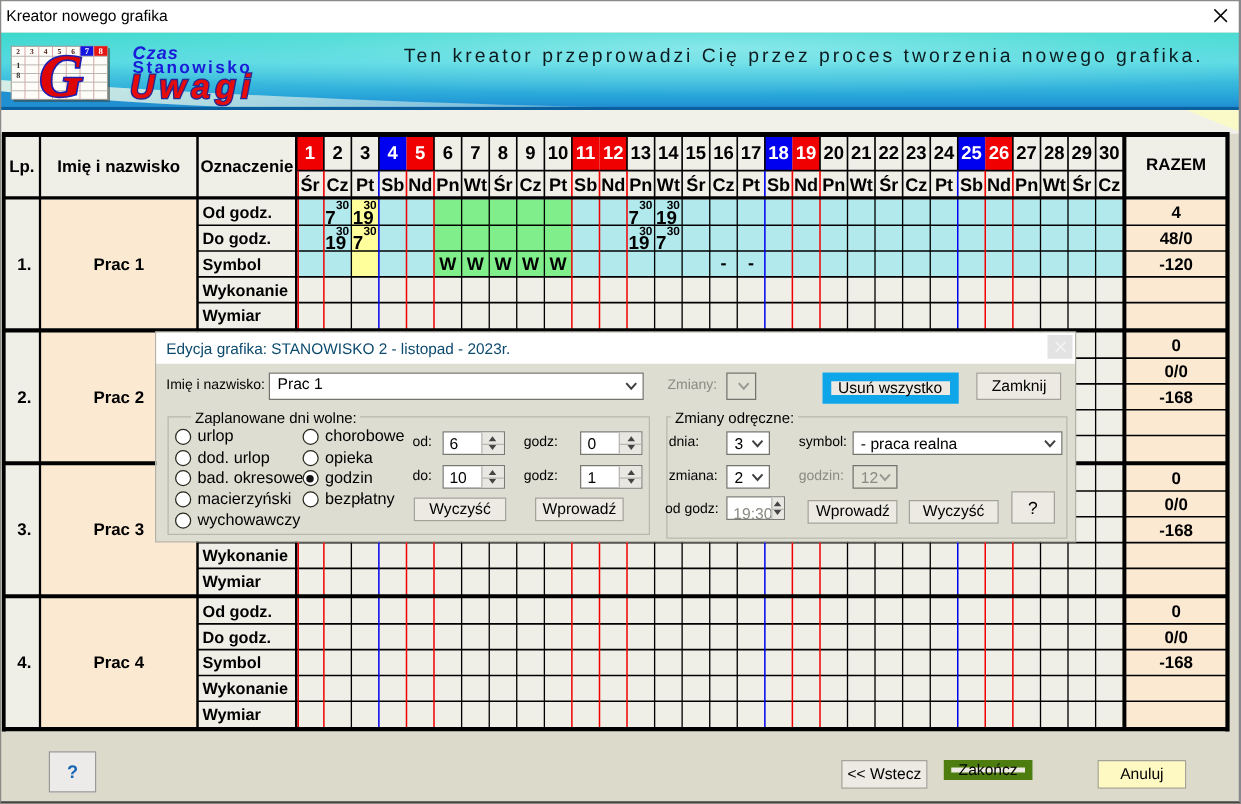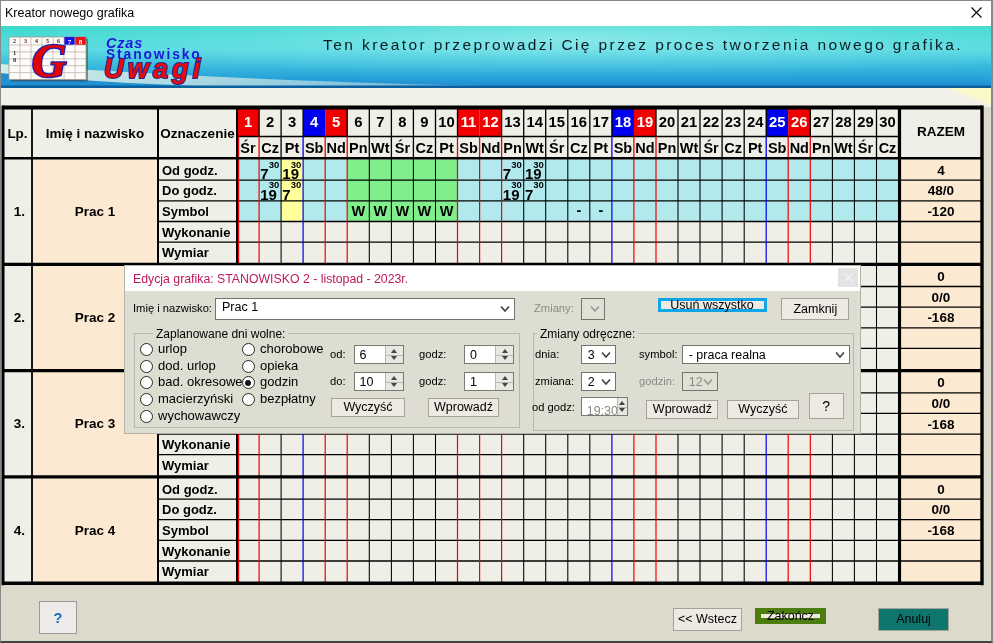--- a/index.html
+++ b/index.html
@@ -333,41 +333,41 @@
       <text x="380.3" y="216.2" font-family="Liberation Sans, sans-serif" font-size="14.5" font-weight="bold" fill="#000" text-anchor="middle">W</text>
       <text x="402.4" y="216.2" font-family="Liberation Sans, sans-serif" font-size="14.5" font-weight="bold" fill="#000" text-anchor="middle">W</text>
       <text x="424.4" y="216.2" font-family="Liberation Sans, sans-serif" font-size="14.5" font-weight="bold" fill="#000" text-anchor="middle">W</text>
       <text x="446.5" y="216.2" font-family="Liberation Sans, sans-serif" font-size="14.5" font-weight="bold" fill="#000" text-anchor="middle">W</text>
       <text x="578.8" y="215.3" font-family="Liberation Sans, sans-serif" font-size="14.5" font-weight="bold" fill="#000" text-anchor="middle">-</text>
       <text x="600.8" y="215.3" font-family="Liberation Sans, sans-serif" font-size="14.5" font-weight="bold" fill="#000" text-anchor="middle">-</text>
     </svg>
   </div>
 <div style="position:absolute;left:125px;top:265.5px;width:735px;height:167px;background:#deddd1;outline:1px solid #b4b3a9">
     <div style="position:absolute;left:0;top:0;width:100%;height:25.5px;background:#fff">
-      <div style="position:absolute;left:8px;top:6px;font-size:12.3px;color:#be185d">Edycja grafika: STANOWISKO 2 - listopad - 2023r.</div>
+      <div style="position:absolute;left:8px;top:6px;font-size:12.3px;color:#0c4a6e">Edycja grafika: STANOWISKO 2 - listopad - 2023r.</div>
       <div style="position:absolute;right:2px;top:2.5px;width:20px;height:19px;background:#e3e3e3;display:flex;align-items:center;justify-content:center">
         <svg width="9" height="9">
           <path d="M0.5,0.5 L8.5,8.5 M8.5,0.5 L0.5,8.5" stroke="#f2f2f2" stroke-width="1.4"></path>
         </svg>
       </div>
     </div>
     <div style="position:absolute;left:8px;top:36.056px;font-size:11.2px;color:#000;white-space:nowrap">Imię i nazwisko:</div>
     <div style="position:absolute;left:90px;top:32px;width:300px;height:22.5px;background:#fff;border:1px solid #74746e;box-sizing:border-box">
       <div style="position:absolute;left:6px;top:1.5px;font-size:12.5px;color:#000;white-space:nowrap">Prac 1</div>
       <svg style="position:absolute;right:4px;top:50%;transform:translateY(-50%)" width="10" height="7">
         <path d="M1,1 L5,5.5 L9,1" stroke="#404040" stroke-width="1.6" fill="none"></path>
       </svg>
     </div>
     <div style="position:absolute;left:409px;top:36.056px;font-size:11.2px;color:#8b8b85;white-space:nowrap">Zmiany:</div>
     <div style="position:absolute;left:456px;top:32.5px;width:24px;height:21.5px;background:#e2e1d6;border:1px solid #74746e;box-sizing:border-box">
       <svg style="position:absolute;right:4px;top:50%;transform:translateY(-50%)" width="10" height="7">
         <path d="M1,1 L5,5.5 L9,1" stroke="#9a9a94" stroke-width="1.6" fill="none"></path>
       </svg>
     </div>
-    <div style="position:absolute;left:532.5px;top:32px;width:109px;height:14px;background:#eceae3;border:3px solid #0ea5e9;box-sizing:border-box;display:flex;align-items:center;justify-content:center;font-size:12.5px;color:#000">Usuń wszystko</div>
+    <div style="position:absolute;left:532.5px;top:32px;width:109px;height:25px;background:#eceae3;border:7px solid #0ea5e9;box-sizing:border-box;display:flex;align-items:center;justify-content:center;font-size:12.5px;color:#000">Usuń wszystko</div>
     <div style="position:absolute;left:656.3px;top:32px;width:68px;height:22.5px;background:#eceae3;border:1px solid #a3a29b;box-sizing:border-box;display:flex;align-items:center;justify-content:center;font-size:12.5px;color:#000">Zamknij</div>
     <fieldset style="position:absolute;left:9px;top:61px;width:384px;height:99px;border:1px solid #b9b8ae;margin:0;padding:0">
       <legend style="margin-left:18px;padding:0 3px;font-size:12px">Zaplanowane dni wolne:</legend>
     </fieldset>
     <div style="position:absolute;left:14.5px;top:77.5px;width:13px;height:13px;border-radius:50%;background:#fff;border:1px solid #28281e;box-sizing:border-box"></div>
     <div style="position:absolute;left:33px;top:75.5px;font-size:13px;color:#000;white-space:nowrap">urlop</div>
     <div style="position:absolute;left:14.5px;top:94.2px;width:13px;height:13px;border-radius:50%;background:#fff;border:1px solid #28281e;box-sizing:border-box"></div>
     <div style="position:absolute;left:33px;top:92.2px;font-size:13px;color:#000;white-space:nowrap">dod. urlop</div>
     <div style="position:absolute;left:14.5px;top:110.9px;width:13px;height:13px;border-radius:50%;background:#fff;border:1px solid #28281e;box-sizing:border-box"></div>
     <div style="position:absolute;left:33px;top:108.9px;font-size:13px;color:#000;white-space:nowrap">bad. okresowe</div>
@@ -463,13 +463,13 @@
         <div style="position:absolute;left:0;top:50%;width:100%;height:1px;background:#b8b8b2"></div>
       </div>
     </div>
     <div style="position:absolute;left:521.4px;top:134.5px;width:72px;height:18.5px;background:#eceae3;border:1px solid #a3a29b;box-sizing:border-box;display:flex;align-items:center;justify-content:center;font-size:12.5px;color:#000">Wprowadź</div>
     <div style="position:absolute;left:601.9px;top:134.5px;width:72px;height:18.5px;background:#eceae3;border:1px solid #a3a29b;box-sizing:border-box;display:flex;align-items:center;justify-content:center;font-size:12.5px;color:#000">Wyczyść</div>
     <div style="position:absolute;left:684px;top:127px;width:34.5px;height:26px;background:#eceae3;border:1px solid #a3a29b;box-sizing:border-box;display:flex;align-items:center;justify-content:center;font-size:14px;color:#000">?</div>
   </div>
 <div style="position:absolute;left:39px;top:601px;width:38px;height:33px;background:#ecebe9;border:1.5px solid #9a9998;box-sizing:border-box;display:flex;align-items:center;justify-content:center;font-size:14.5px;font-weight:bold;color:#1866b5">?</div>
 <div style="position:absolute;left:673px;top:608px;width:69px;height:22.5px;background:#eceae3;border:1px solid #a3a29b;box-sizing:border-box;display:flex;align-items:center;justify-content:center;font-size:12.5px;color:#000">&lt;&lt; Wstecz</div>
 <div style="position:absolute;left:755px;top:608px;width:71px;height:16px;background:#eceae3;border:6px solid #4d7c0f;box-sizing:border-box;display:flex;align-items:center;justify-content:center;font-size:12.5px;color:#000">Zakończ</div>
-<div style="position:absolute;left:878px;top:608px;width:71px;height:22.5px;background:#0f766e;border:1px solid #a3a29b;box-sizing:border-box;display:flex;align-items:center;justify-content:center;font-size:12.5px;color:#000">Anuluj</div>
+<div style="position:absolute;left:878px;top:608px;width:71px;height:22.5px;background:#fef9c3;border:1px solid #a3a29b;box-sizing:border-box;display:flex;align-items:center;justify-content:center;font-size:12.5px;color:#000">Anuluj</div>
 <div class="border"></div>
 </body></html>

